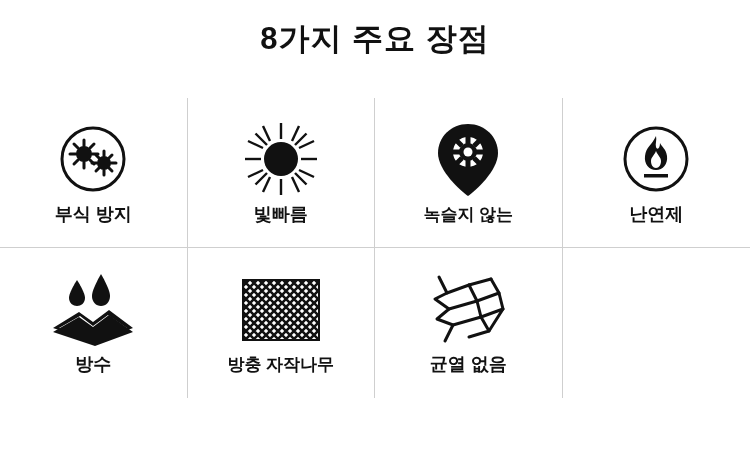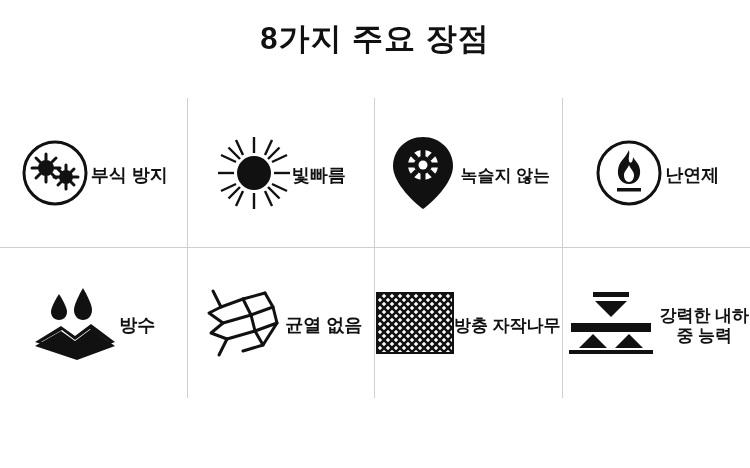--- a/index.html
+++ b/index.html
@@ -35,21 +35,21 @@
     left: 0;
     width: 750px;
     height: 300px;
     display: grid;
     grid-template-columns: repeat(4, 1fr);
     grid-template-rows: repeat(2, 150px);
   }
   .cell {
     position: relative;
     display: flex;
-    flex-direction: row;
+    flex-direction: column;
     align-items: center;
     justify-content: center;
     box-sizing: border-box;
   }
   
   .cell:not(:nth-child(4n)) {
     border-right: 1px solid #cfcfcf;
   }
   
   .hline {
@@ -193,61 +193,48 @@
           <path d="M4 56 L30 40 L44 50 L60 38 L84 56 L46 70 Z" fill="#111"></path>
           <path d="M10 56 L31 44 L44 54 L59 43 L78 56 L46 66 Z" fill="#ffffff"></path>
           <path d="M4 60 L30 45 L44 55 L60 43 L84 60 L46 74 Z" fill="#111"></path>
         </svg>
       </div>
       <div class="label lg">방수</div>
     </div>
 
     <div class="cell">
       <div class="icon-wrap">
+        <svg width="78" height="62" viewBox="0 0 78 62">
+          <defs>
+            <pattern id="mesh" width="8" height="8" patternUnits="userSpaceOnUse">
+              <path d="M0 0 L8 8 M8 0 L0 8" stroke="#111" stroke-width="2.6"></path>
+            </pattern>
+          </defs>
+          <rect x="1" y="1" width="76" height="60" fill="url(#mesh)"></rect>
+          <rect x="1" y="1" width="76" height="60" fill="none" stroke="#111" stroke-width="2"></rect>
+        </svg>
+      </div>
+      <div class="label sm">방충 자작나무</div>
+    </div>
+
+    <div class="cell">
+      <div class="icon-wrap">
         <svg width="86" height="72" viewBox="0 0 86 72">
           <g stroke="#111" stroke-width="3" fill="none" stroke-linecap="round" stroke-linejoin="round">
             <path d="M14 4 L22 20 L10 26 L24 36 L12 46 L28 52 L20 68"></path>
             <path d="M22 20 L44 12"></path>
             <path d="M24 36 L52 28"></path>
             <path d="M28 52 L56 44"></path>
             <path d="M44 12 L66 6"></path>
             <path d="M52 28 L74 20"></path>
             <path d="M56 44 L78 36"></path>
             <path d="M44 12 L52 28 L56 44"></path>
             <path d="M66 6 L74 20 L78 36 L64 58"></path>
             <path d="M56 44 L64 58 L44 64"></path>
           </g>
         </svg>
       </div>
       <div class="label lg">균열 없음</div>
     </div>
 
-    <div class="cell">
-      <div class="icon-wrap">
-        <svg width="78" height="62" viewBox="0 0 78 62">
-          <defs>
-            <pattern id="mesh" width="8" height="8" patternUnits="userSpaceOnUse">
-              <path d="M0 0 L8 8 M8 0 L0 8" stroke="#111" stroke-width="2.6"></path>
-            </pattern>
-          </defs>
-          <rect x="1" y="1" width="76" height="60" fill="url(#mesh)"></rect>
-          <rect x="1" y="1" width="76" height="60" fill="none" stroke="#111" stroke-width="2"></rect>
-        </svg>
-      </div>
-      <div class="label sm">방충 자작나무</div>
-    </div>
-
-    <div class="cell">
-      <div class="icon-wrap">
-        <svg width="96" height="66" viewBox="0 0 96 66">
-          <rect x="30" y="2" width="36" height="5" fill="#111"></rect>
-          <path d="M32 11 L64 11 L48 27 Z" fill="#111"></path>
-          <rect x="8" y="33" width="80" height="9" fill="#111"></rect>
-          <path d="M16 58 L30 44 L44 58 Z" fill="#111"></path>
-          <path d="M52 58 L66 44 L80 58 Z" fill="#111"></path>
-          <rect x="6" y="60" width="84" height="4" fill="#111"></rect>
-        </svg>
-      </div>
-      <div class="label sm">강력한 내하중 능력</div>
-    </div>
 
   </div>
 </div>
 
 </body></html>

